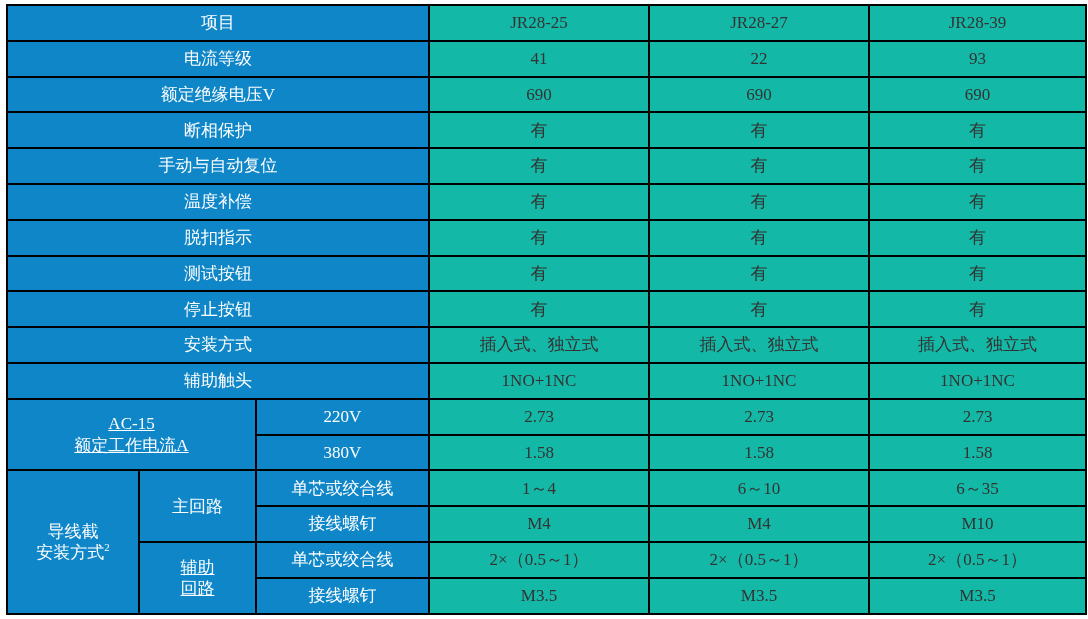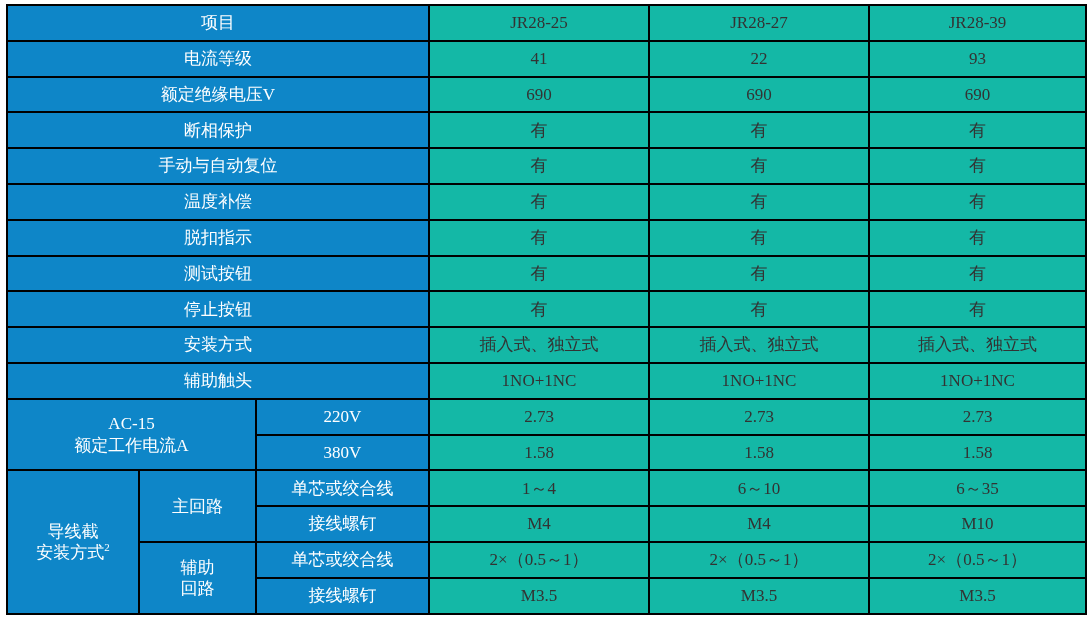--- a/index.html
+++ b/index.html
@@ -35,21 +35,21 @@
   }
   table.spec tr { height: 35.8px; }
   .lbl {
     background: #0E86C8;
     color: #ffffff;
   }
   .val {
     background: #14b8a6;
     color: #333333;
   }
-  .two-line { line-height: 33px; }
+  .two-line { line-height: 33px; text-decoration: underline; }
   .wire-name { line-height: 23px; }
   sup.unit-sup {
     font-size: 11px;
     vertical-align: super;
     line-height: 0;
   }
 </style>
 </head>
 <body>
 

